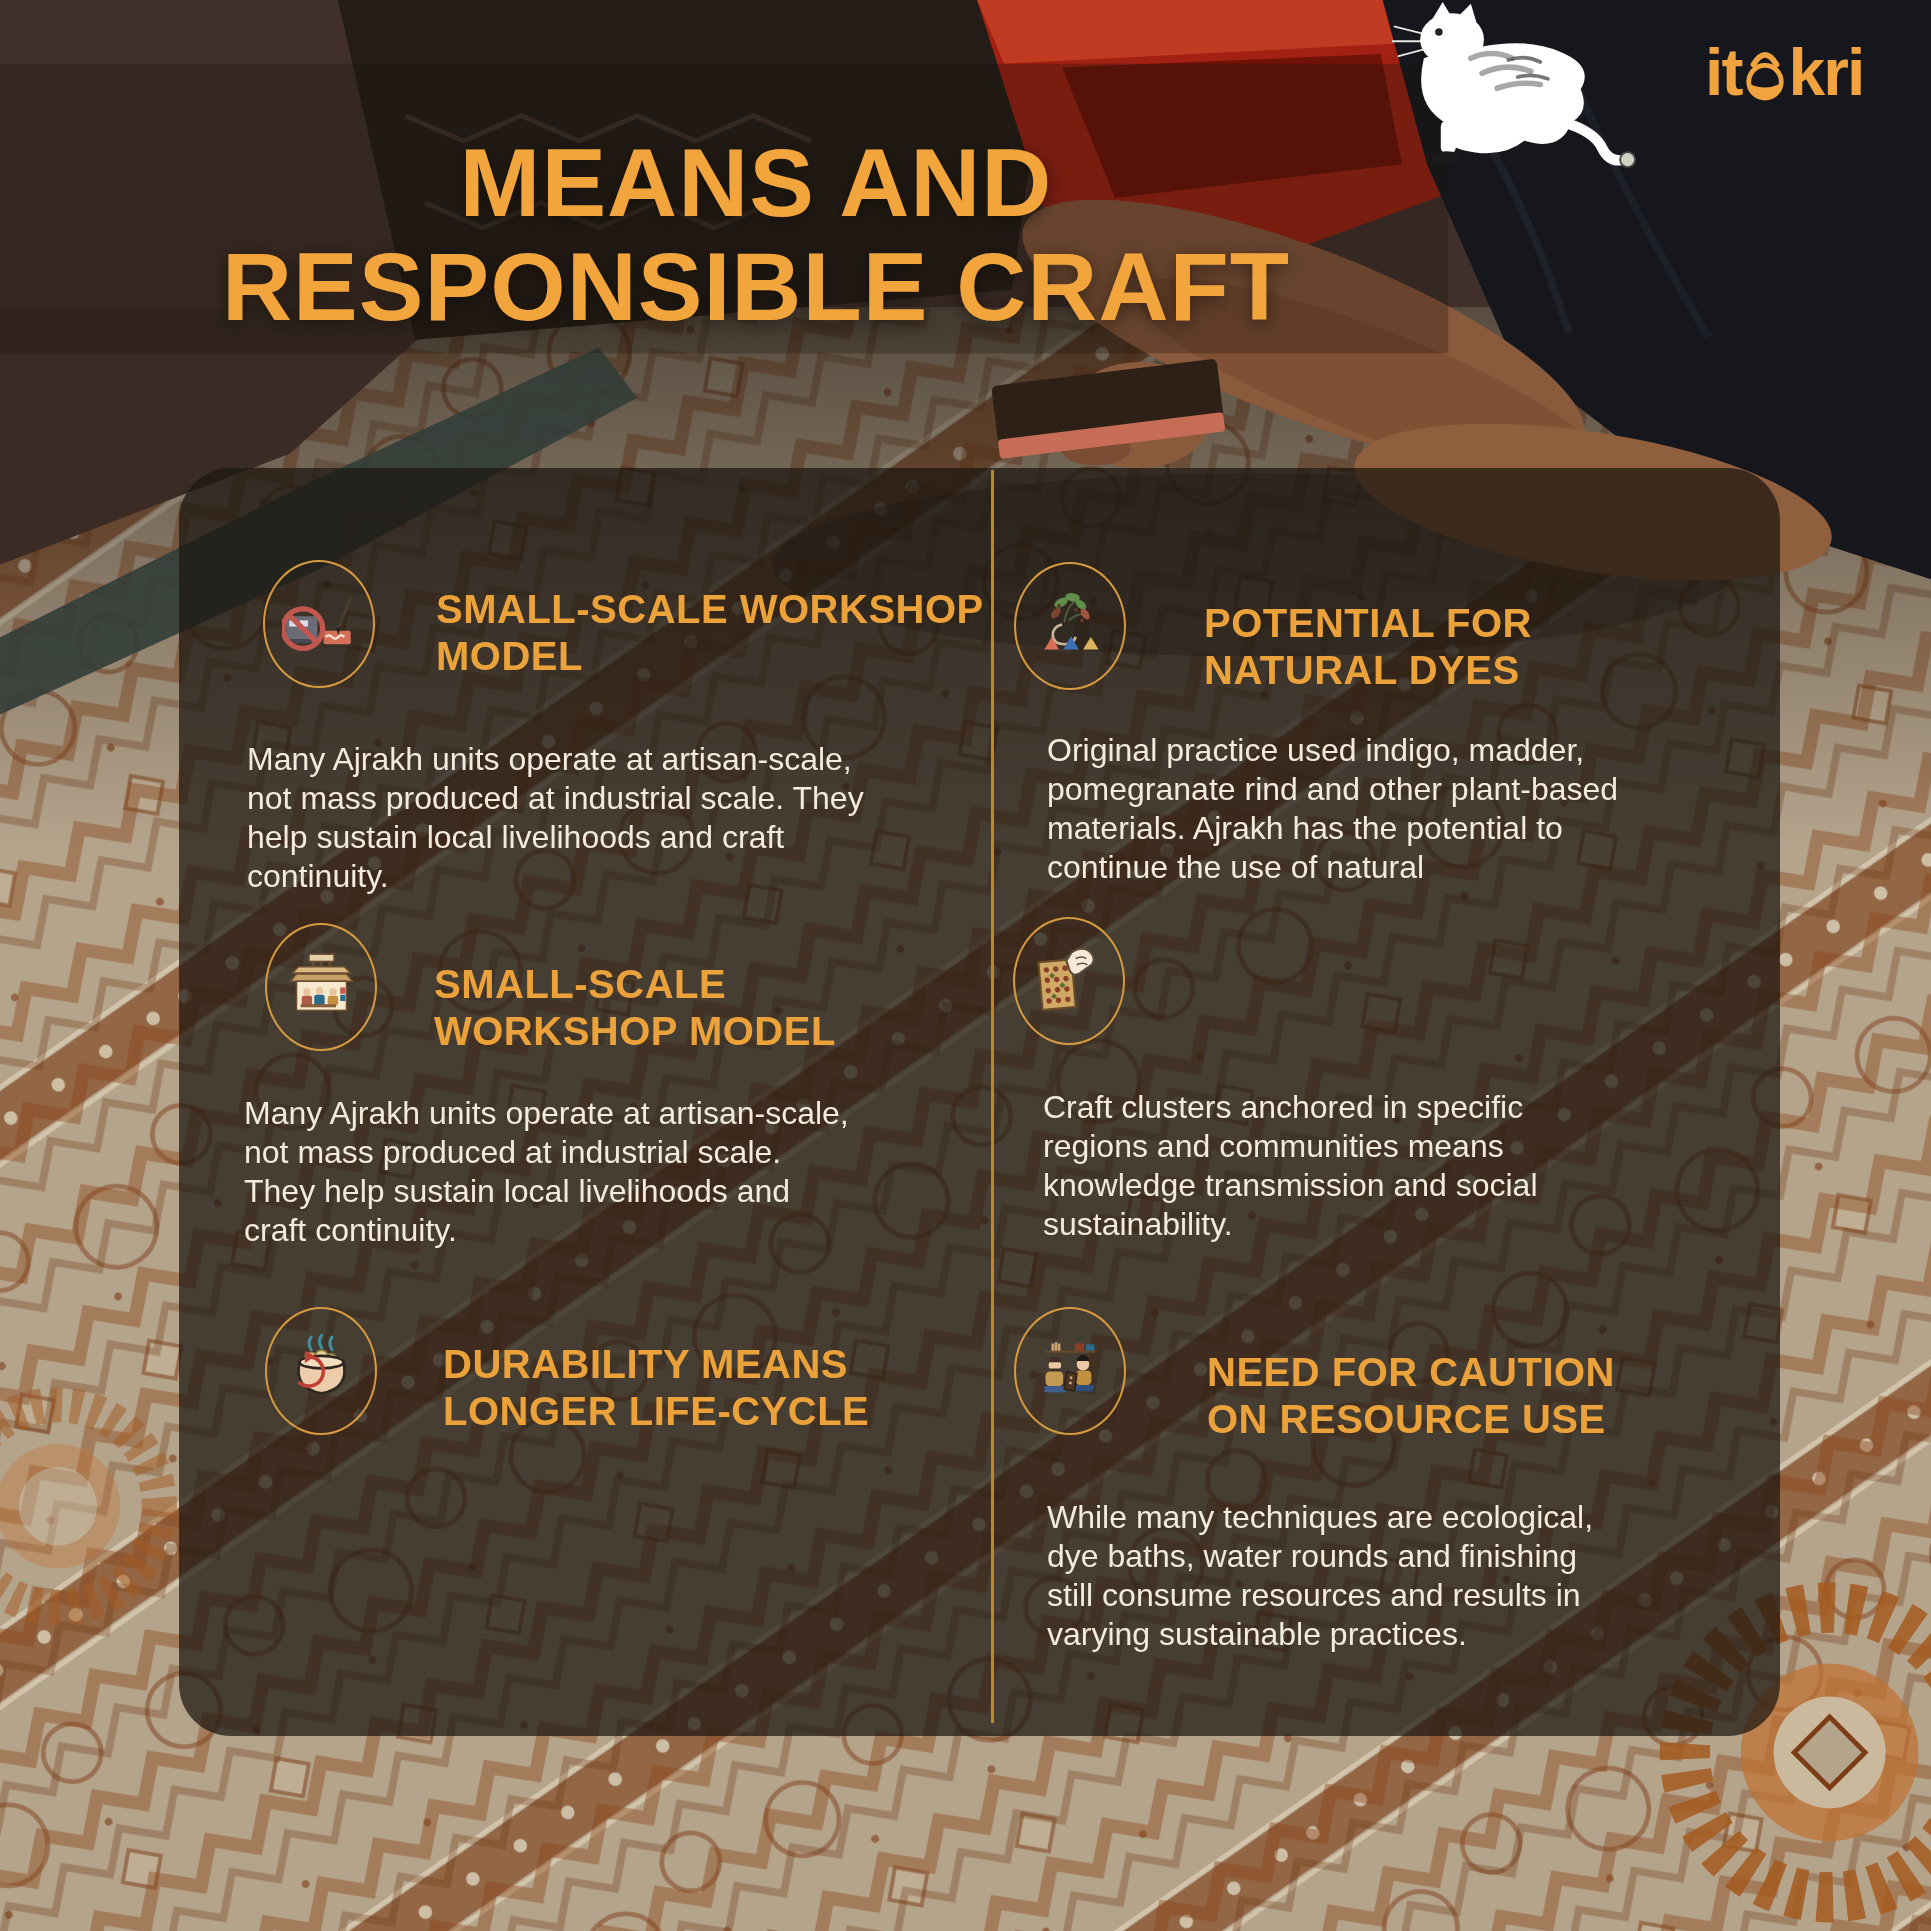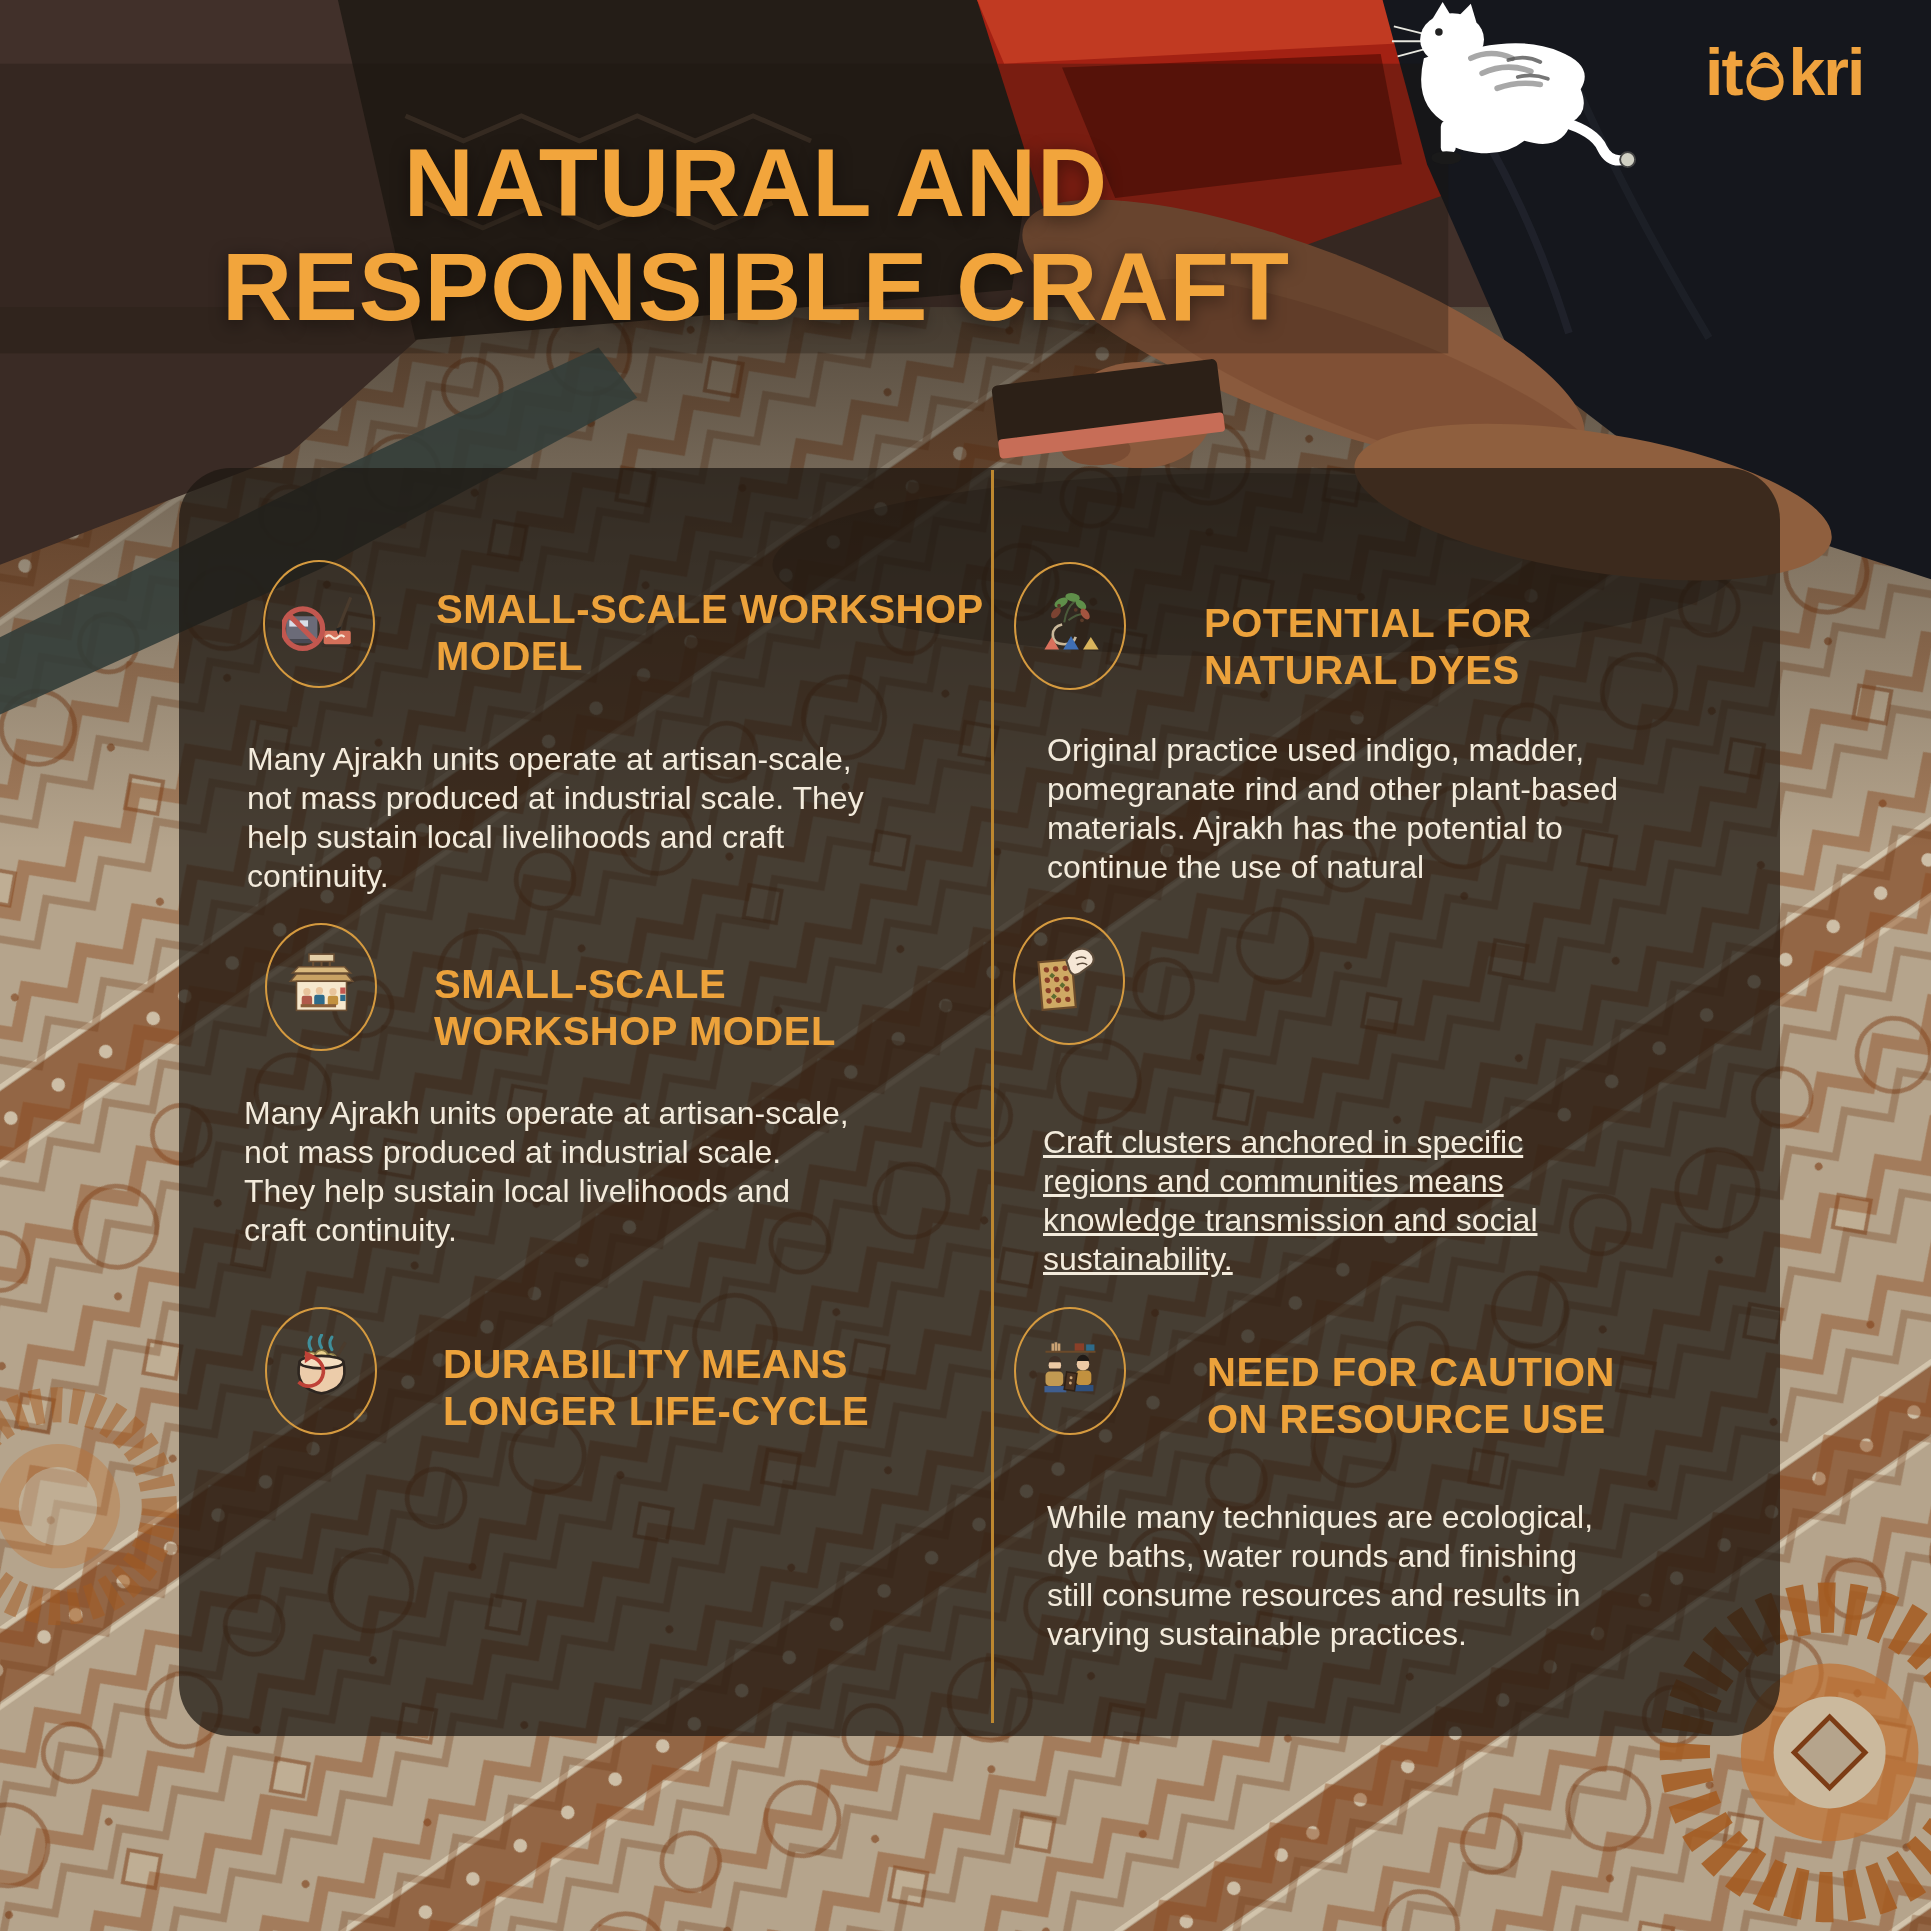--- a/index.html
+++ b/index.html
@@ -148,21 +148,21 @@
   <div class="logo">
     <span>it</span>
     <svg class="o" viewBox="0 0 46 56" xmlns="http://www.w3.org/2000/svg">
       <path d="M11 16 Q23 -4 35 16" stroke="#F0A33E" stroke-width="6" fill="none" stroke-linecap="round"></path>
       <circle cx="23" cy="34" r="17" stroke="#F0A33E" stroke-width="5" fill="none"></circle>
       <path d="M6.5 38 A17 17 0 0 0 39.5 38 L39.5 36 Q23 44 6.5 36 Z" fill="#F0A33E"></path>
     </svg>
     <span>kri</span>
   </div>
 
-  <h1 class="title">NATURAL AND
+  <h1 class="title">MEANS AND
 RESPONSIBLE CRAFT</h1>
 
   <div class="panel"></div>
   <div class="divider"></div>
 
   <div class="icon-ellipse" style="left:263px;top:560px;">
     <svg viewBox="0 0 72 72" xmlns="http://www.w3.org/2000/svg">
       <rect x="4" y="28" width="30" height="22" rx="2" fill="#6b6b78"></rect>
       <rect x="7" y="32" width="8" height="6" fill="#d9dde8"></rect>
         <rect x="17" y="32" width="8" height="6" fill="#d9dde8"></rect>
@@ -277,21 +277,21 @@
         <g fill="#5c6b2f">
           <rect x="18" y="28" width="4" height="4" transform="rotate(45 20 30)"></rect>
           <rect x="27" y="38" width="4" height="4" transform="rotate(45 29 40)"></rect>
           <rect x="18" y="48" width="4" height="4" transform="rotate(45 20 50)"></rect>
         </g>
       </g>
       <path d="M38 8 q11 -7 18 0 q6 6 1 12 l-11 8 q-7 4 -10 -3 l-3 -9 z" fill="#f6e7d6" stroke="#5a4a3a" stroke-width="2"></path>
       <path d="M42 14 q6 -3 10 0 M43 20 q6 -3 10 0" stroke="#5a4a3a" stroke-width="1.6" fill="none"></path>
     </svg>
   </div>
-  <p class="bd" style="left:1034px;top:1114px;width:714px;text-decoration:underline;">Craft clusters anchored in specific
+  <p class="bd" style="left:1034px;top:1079px;width:714px;">Craft clusters anchored in specific
 regions and communities means
 knowledge transmission and social
 sustainability.</p>
 
   <div class="icon-ellipse" style="left:1014px;top:1307px;">
     <svg viewBox="0 0 72 72" xmlns="http://www.w3.org/2000/svg">
       <line x1="12" y1="17" x2="60" y2="17" stroke="#6b4a2a" stroke-width="2"></line>
       <rect x="40" y="9" width="9" height="7" fill="#8a3f28"></rect>
         <rect x="51" y="10" width="8" height="6" fill="#2e6b8a"></rect>
       <path d="M22 16 v-8 m-3 8 v-7 m6 7 v-7" stroke="#caa374" stroke-width="2.5"></path>

